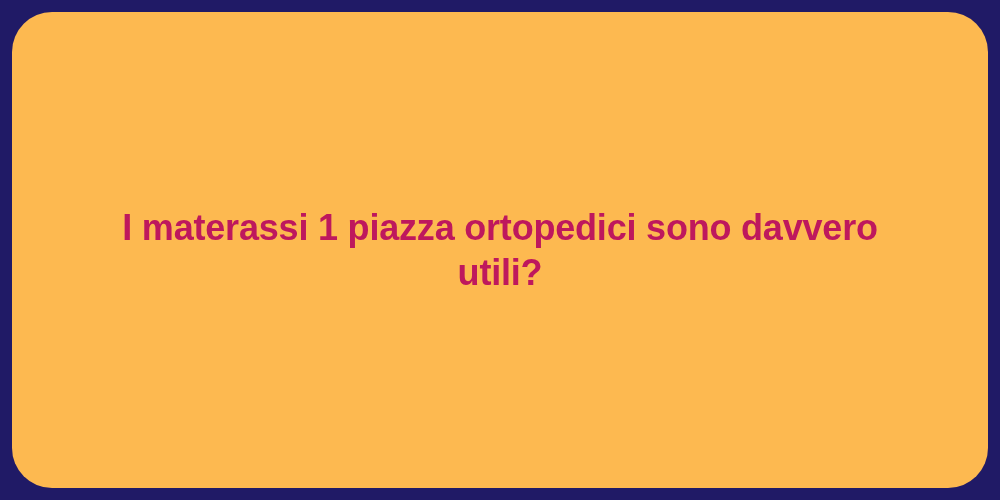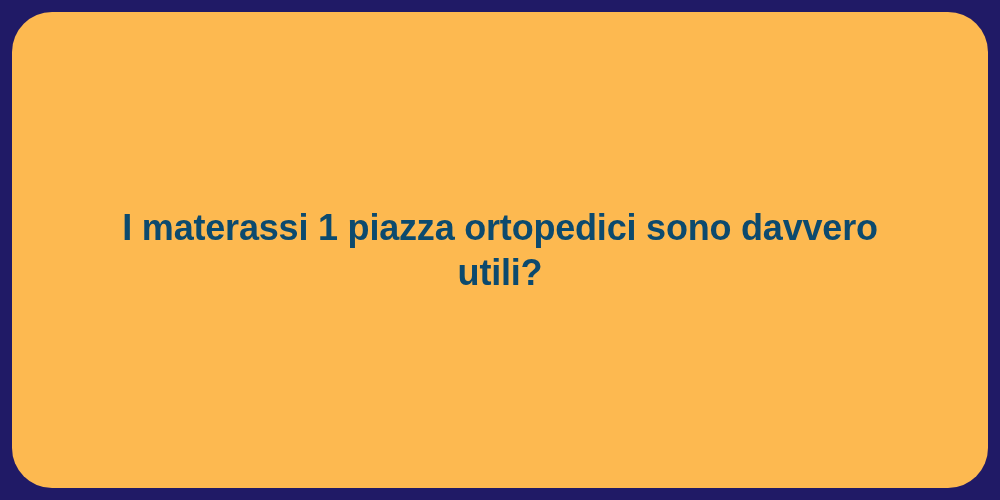--- a/index.html
+++ b/index.html
@@ -32,21 +32,21 @@
     border-radius: 40px;
     display: flex;
     align-items: center;
     justify-content: center;
     text-align: center;
     padding: 0 48px;
   }
 
   .card-heading {
     margin: 10px;
-    color: #0c4a6e;
+    color: #be185d;
     font-family: "Liberation Sans", "DejaVu Sans", sans-serif;
     font-size: 36px;
     font-weight: 700;
     line-height: 1.25;
     letter-spacing: -0.2px;
     max-width: 820px;
   }
 </style>
 </head>
 <body>

